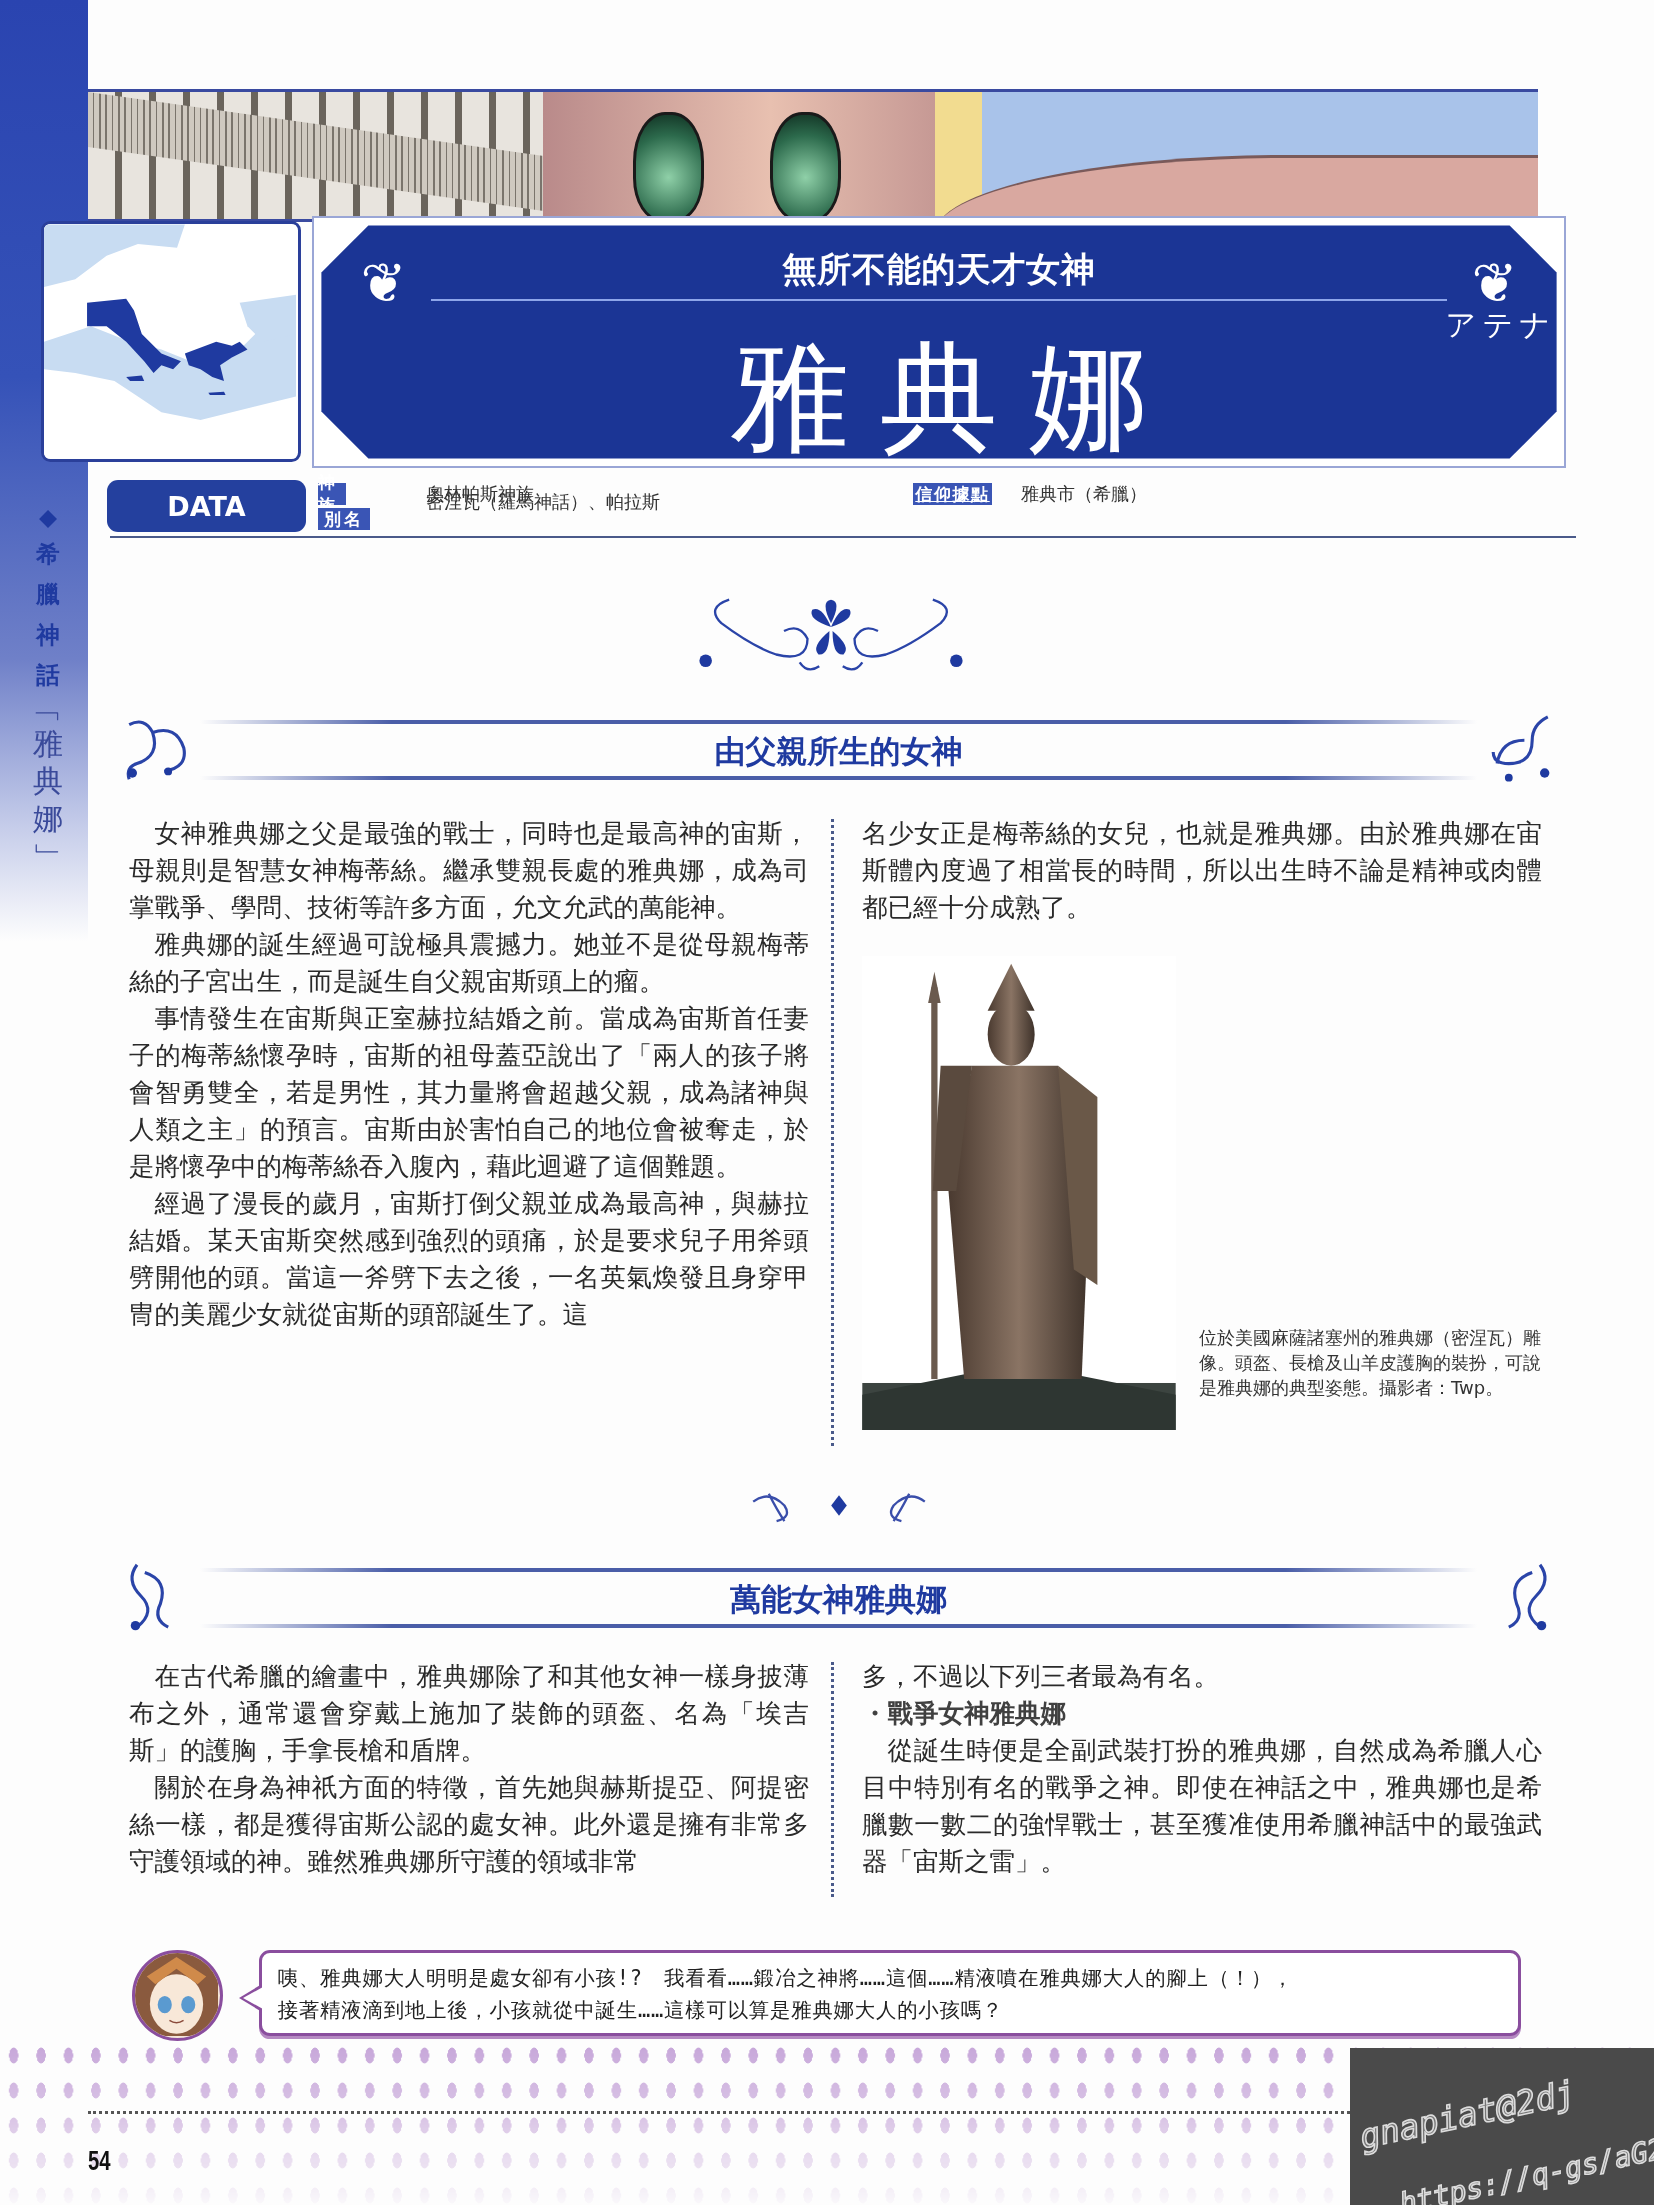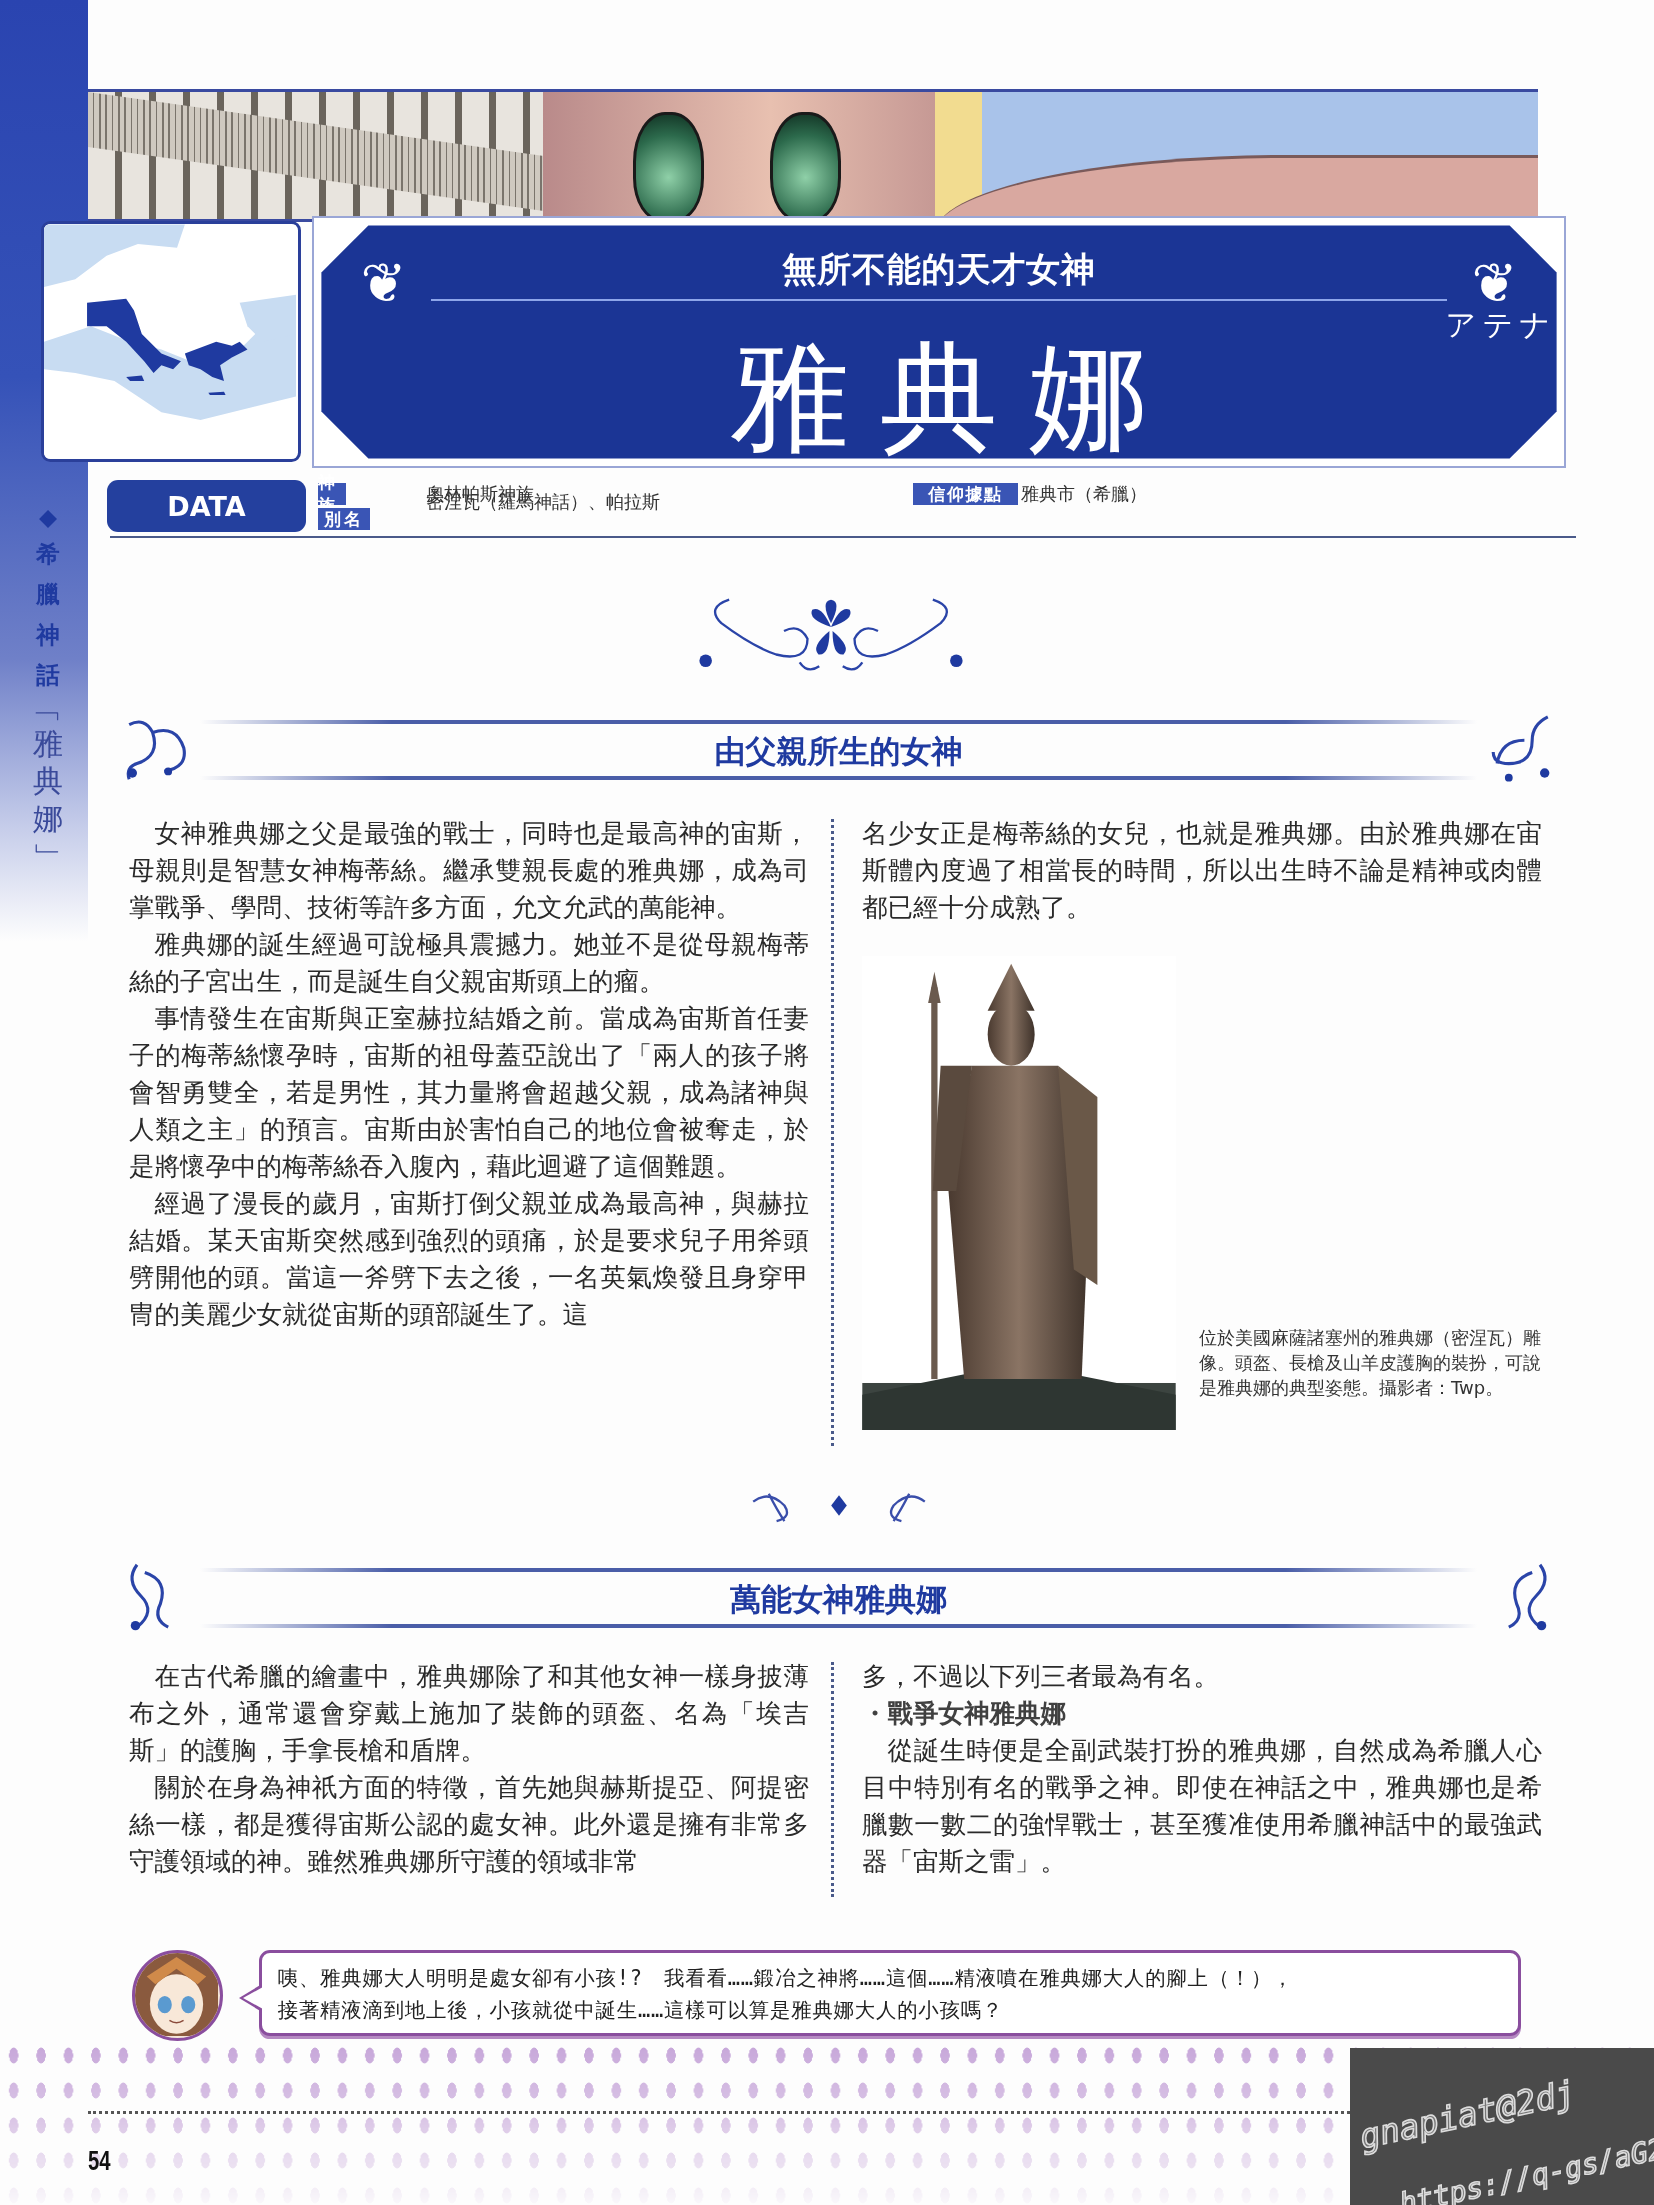--- a/index.html
+++ b/index.html
@@ -143,21 +143,21 @@
     <div class="title-ruby">アテナ</div>
     <div class="title-main">雅典娜</div>
   </div>
 </div>
 
 <div class="data-badge">DATA</div>
 <div class="data-label" style="left:318px; top:483px; width:28px;">神族</div>
 <div class="data-value" style="left:426px; top:483px;">奧林帕斯神族</div>
 <div class="data-label" style="left:318px; top:508px; width:52px;">別名</div>
 <div class="data-value" style="left:426px; top:491px;">密涅瓦（羅馬神話）、帕拉斯</div>
-<div class="data-label" style="left:913px; top:483px; width:105px; letter-spacing:1.6px;">信仰據點</div>
+<div class="data-label" style="left:913px; top:483px; width:79px; letter-spacing:1.6px;text-decoration:underline;">信仰據點</div>
 <div class="data-value" style="left:1021px; top:483px;">雅典市（希臘）</div>
 <div class="data-rule"></div>
 
 <svg class="ornament" style="left:682px; top:584px;" width="298" height="94" viewBox="0 0 380 120">
   <g fill="#1f3aa0">
     <path d="M190 50 q-14 -28 0 -30 q14 2 0 30Z"></path>
     <path d="M190 55 q-30 -10 -24 -22 q12 -6 24 22Z"></path>
     <path d="M190 55 q30 -10 24 -22 q-12 -6 -24 22Z"></path>
     <path d="M188 60 q-24 20 -14 30 q14 2 14 -30Z"></path>
     <path d="M192 60 q24 20 14 30 q-14 2 -14 -30Z"></path>

